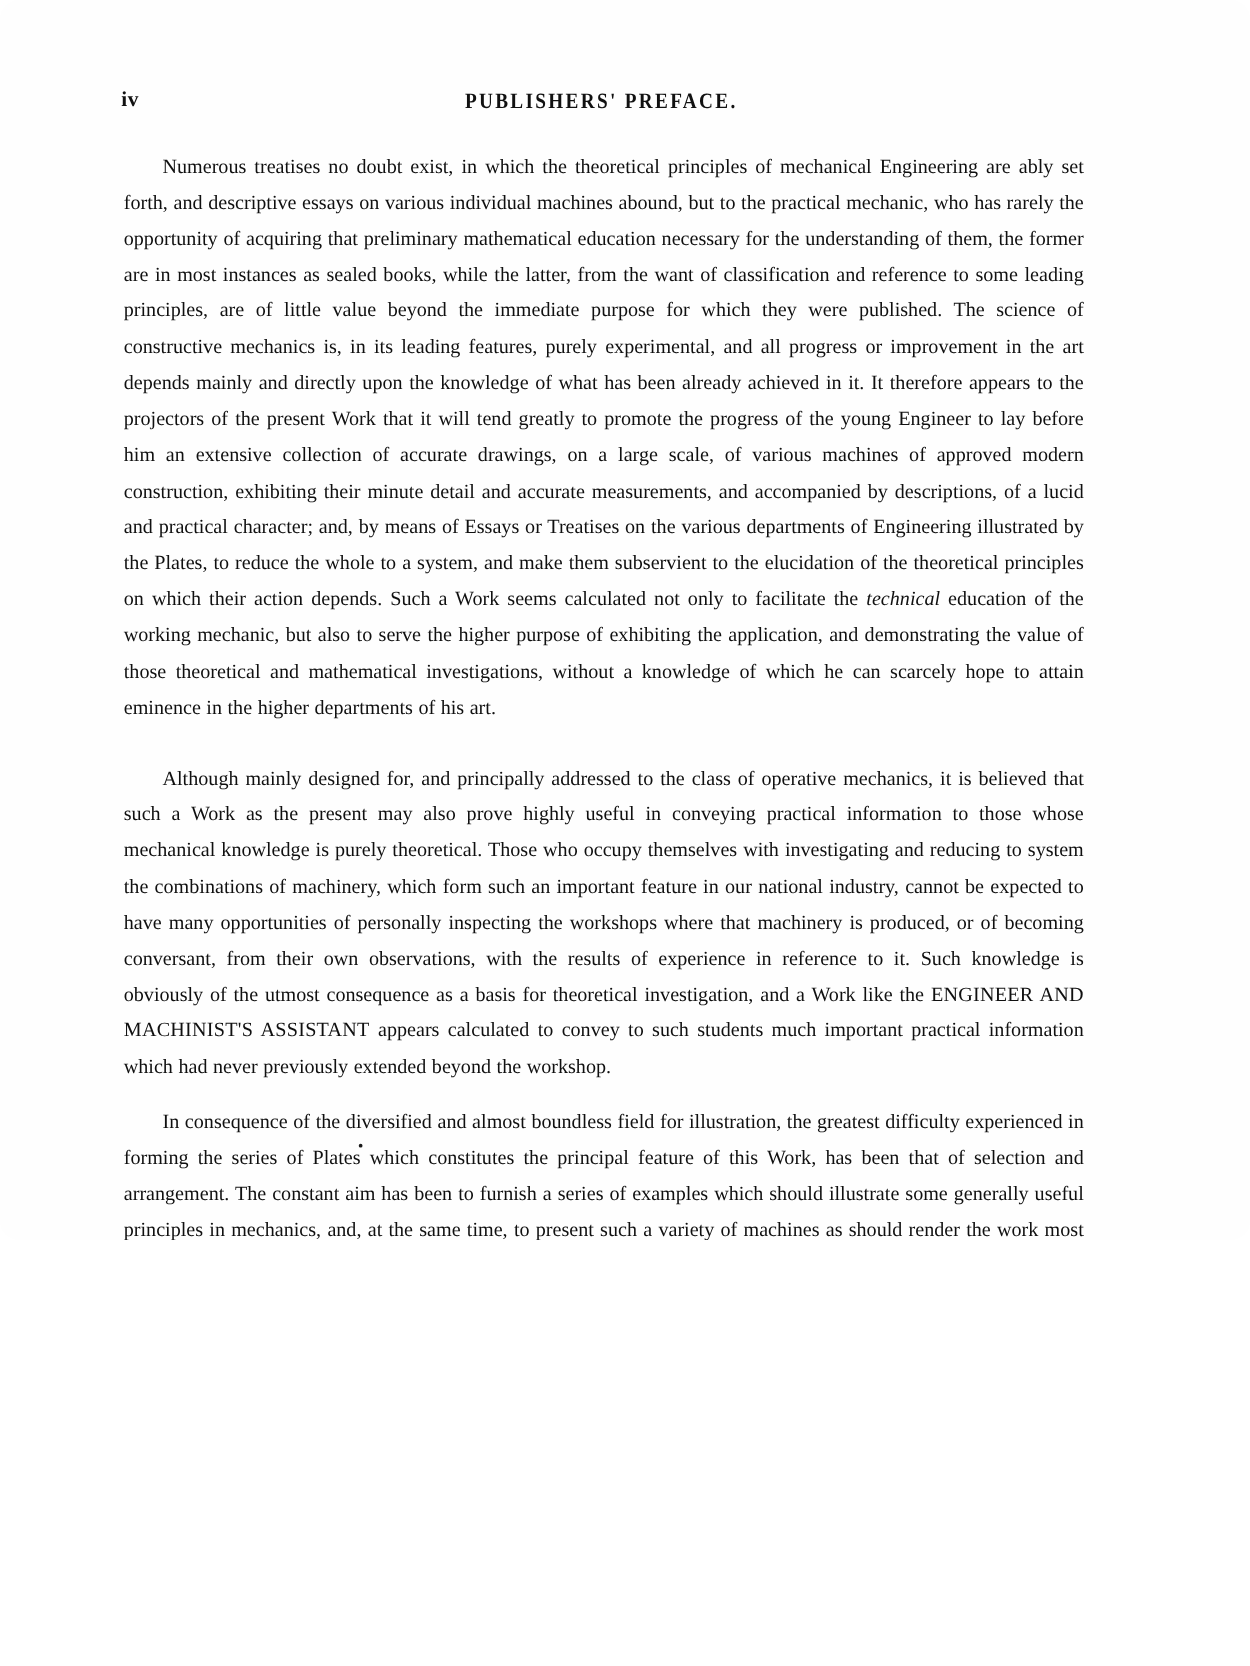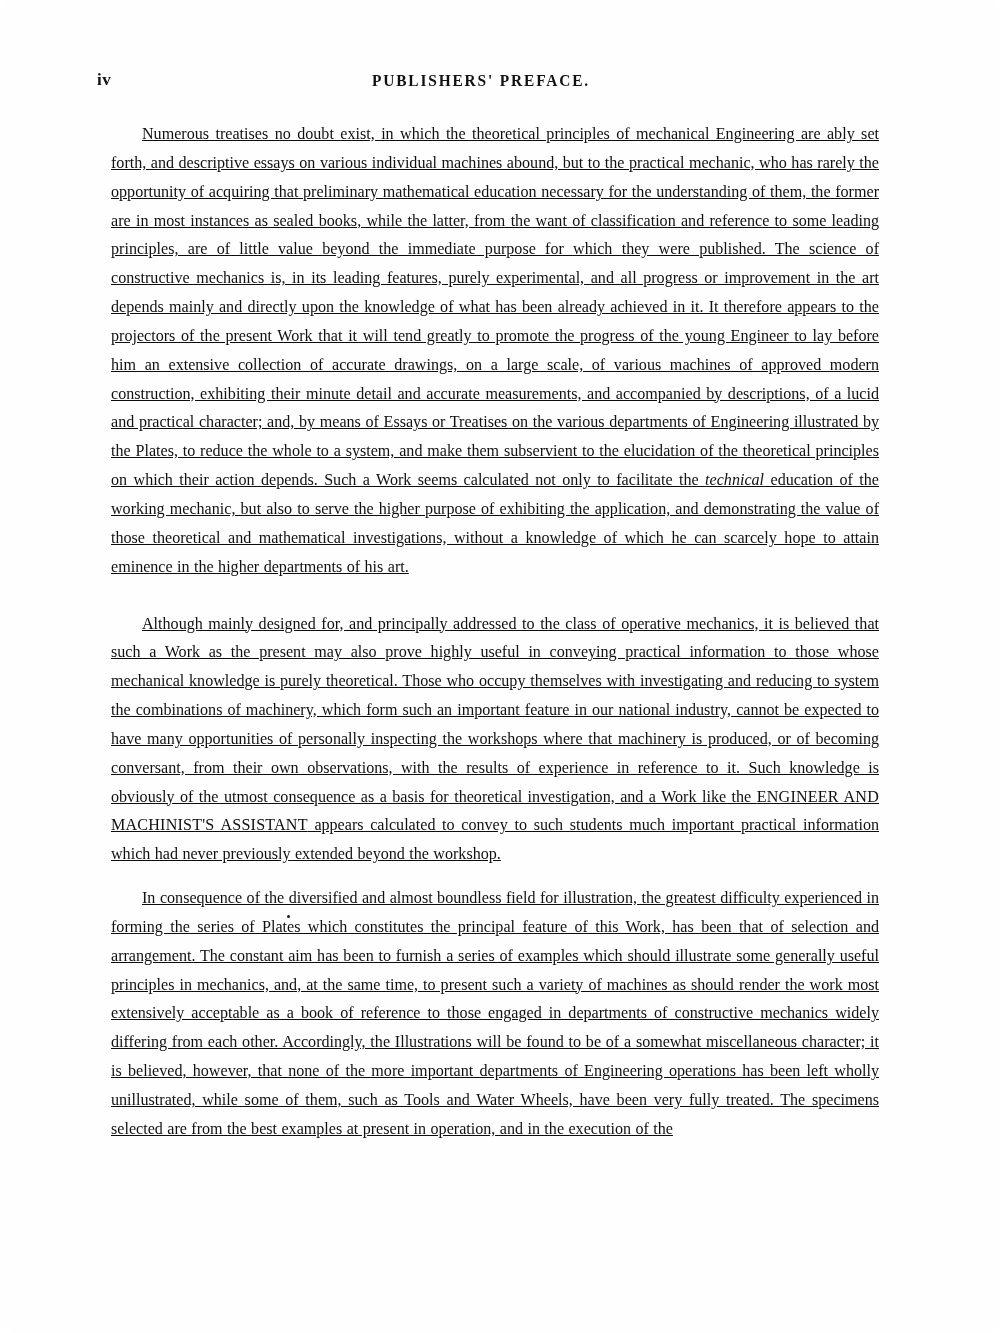--- a/index.html
+++ b/index.html
@@ -3,21 +3,21 @@
 <meta charset="utf-8">
 <style>
   html, body {
     margin: 0;
     padding: 0;
     background: #ffffff;
   }
   .page {
     position: relative;
     width: 1000px;
-    height: 1333px;
+    height: 992px;
     background: #fefefe;
     overflow: hidden;
     font-family: "Liberation Serif", "DejaVu Serif", serif;
     color: #0d0d0d;
     border-radius: 15px;
   }
 
   
   .running-head {
     position: absolute;
@@ -46,24 +46,23 @@
     letter-spacing: 2.1px;
     color: #111;
     transform: scaleX(0.88);
     transform-origin: center top;
     font-family: "Liberation Serif", "DejaVu Serif", serif;
   }
 
   
   .text-column {
     position: absolute;
-    left: 111px;
+    left: 99px;
     top: 120px;
     width: 768px;
-    text-decoration: underline;
   }
   .para {
     margin: 0 0 0 0;
     font-size: 16.1px;
     line-height: 28.85px;
     text-align: justify;
     text-align-last: left;
     text-indent: 31px;
     color: #101010;
     word-spacing: 0.4px;

